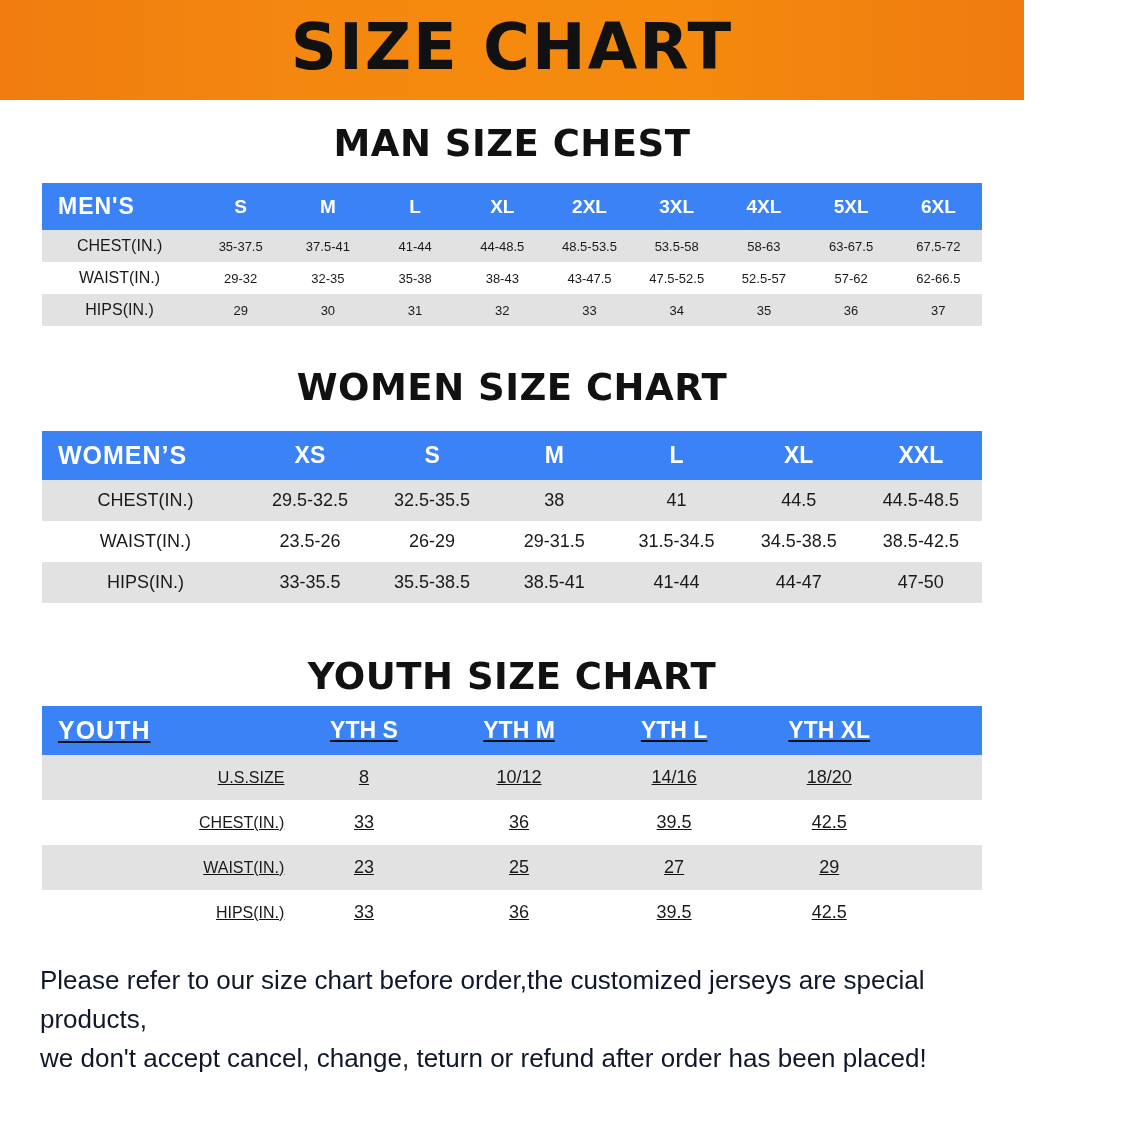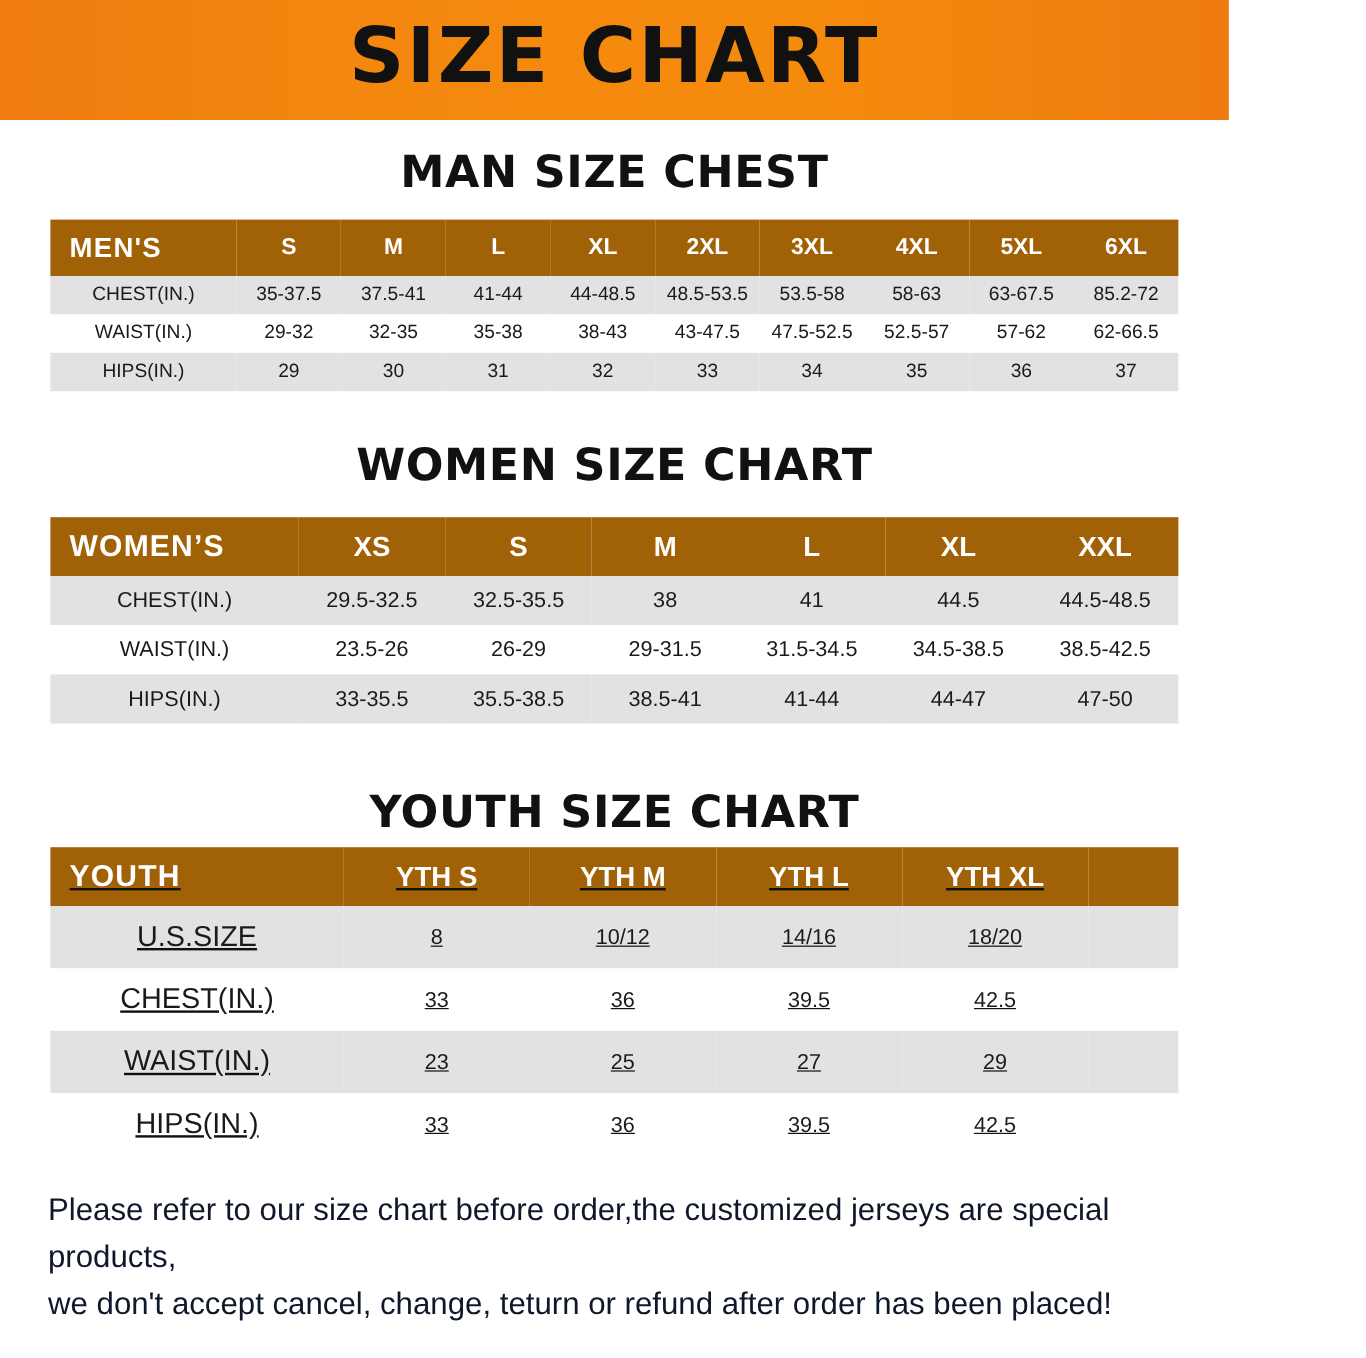--- a/index.html
+++ b/index.html
@@ -68,21 +68,21 @@
     table-layout: fixed;
   }
   th, td {
     text-align: center;
     vertical-align: middle;
     font-family: "Liberation Sans", sans-serif;
   }
 
   
   thead tr {
-    background: #a16207;
+    background: #3b82f6;
     color: #ffffff;
   }
   thead th {
     font-weight: 700;
     padding: 10px 2px;
   }
   thead th.rowlabel {
     text-align: left;
     padding-left: 16px;
     letter-spacing: 1px;
@@ -96,34 +96,34 @@
     color: #1a1a1a;
   }
   tbody td.rowlabel {
     text-align: center;
     font-weight: 400;
   }
 
   
   .tbl-man thead th { font-size: 19px; }
   .tbl-man thead th.rowlabel { font-size: 23px; }
-  .tbl-man tbody td { font-size: 16px; padding: 7px 2px; }
+  .tbl-man tbody td { font-size: 13px; padding: 7px 2px; }
   .tbl-man tbody td.rowlabel { font-size: 16px; }
 
   
   .tbl-women thead th { font-size: 23px; }
   .tbl-women thead th.rowlabel { font-size: 25px; }
   .tbl-women tbody td { font-size: 18px; padding: 10px 2px; }
   .tbl-women tbody td.rowlabel { font-size: 18px; }
 
   
   .tbl-youth thead th { font-size: 23px; }
   .tbl-youth thead th.rowlabel { font-size: 25px; }
   .tbl-youth tbody td { font-size: 18px; padding: 12px 2px; }
-  .tbl-youth tbody td.rowlabel { font-size: 24px; }
+  .tbl-youth tbody td.rowlabel { font-size: 16px; text-align: right; }
 
   
   .note {
     margin: 26px 40px 0 40px;
     color: #0f172a;
     font-family: "Liberation Sans", sans-serif;
     font-size: 26px;
     line-height: 1.5;
     text-align: left;
   }
@@ -162,21 +162,21 @@
         <tr class="alt">
           <td class="rowlabel">CHEST(IN.)</td>
           <td>35-37.5</td>
           <td>37.5-41</td>
           <td>41-44</td>
           <td>44-48.5</td>
           <td>48.5-53.5</td>
           <td>53.5-58</td>
           <td>58-63</td>
           <td>63-67.5</td>
-          <td>85.2-72</td>
+          <td>67.5-72</td>
         </tr>
         <tr class="base">
           <td class="rowlabel">WAIST(IN.)</td>
           <td>29-32</td>
           <td>32-35</td>
           <td>35-38</td>
           <td>38-43</td>
           <td>43-47.5</td>
           <td>47.5-52.5</td>
           <td>52.5-57</td>

